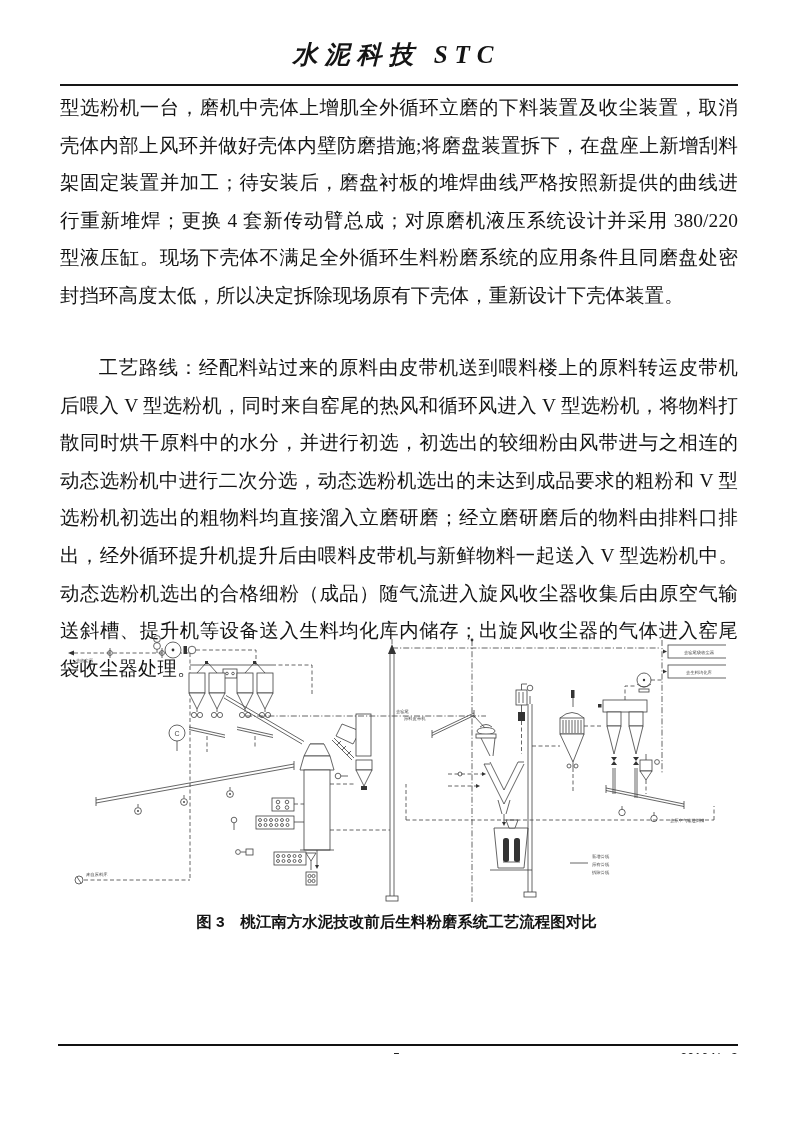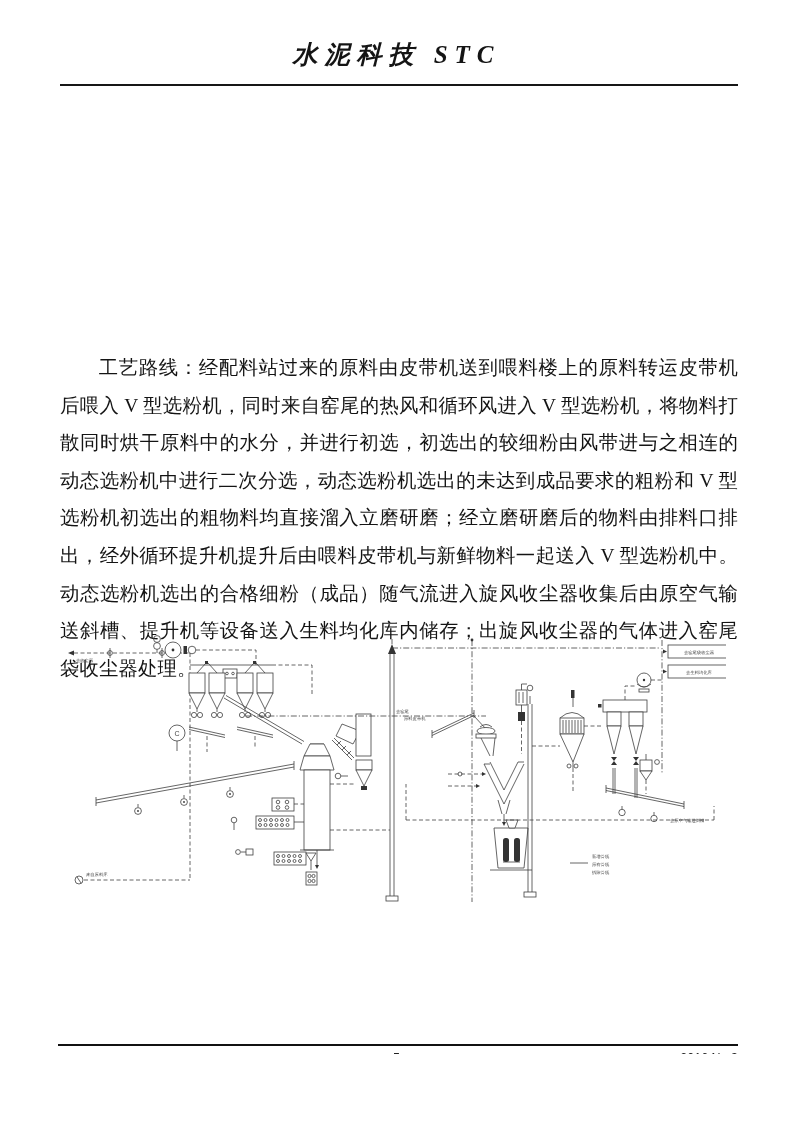--- a/index.html
+++ b/index.html
@@ -31,20 +31,21 @@
   .tlb{font-family:"Liberation Sans",sans-serif;font-size:4.3px;fill:#444;stroke:none;}
 </style>
 </head>
 <body>
 
 <div id="page">
 
   <div id="journal-title" class="abs">水泥科技 STC</div>
   <div id="head-rule" class="abs"></div>
 
+  <div id="para1" class="abs bodytext">型选粉机一台，磨机中壳体上增肌全外循环立磨的下料装置及收尘装置，取消壳体内部上风环并做好壳体内壁防磨措施;将磨盘装置拆下，在盘座上新增刮料架固定装置并加工；待安装后，磨盘衬板的堆焊曲线严格按照新提供的曲线进行重新堆焊；更换 4 套新传动臂总成；对原磨机液压系统设计并采用 380/220 型液压缸。现场下壳体不满足全外循环生料粉磨系统的应用条件且同磨盘处密封挡环高度太低，所以决定拆除现场原有下壳体，重新设计下壳体装置。</div>
 
 
   <div id="para2" class="abs bodytext">工艺路线：经配料站过来的原料由皮带机送到喂料楼上的原料转运皮带机后喂入 V 型选粉机，同时来自窑尾的热风和循环风进入 V 型选粉机，将物料打散同时烘干原料中的水分，并进行初选，初选出的较细粉由风带进与之相连的动态选粉机中进行二次分选，动态选粉机选出的未达到成品要求的粗粉和 V 型选粉机初选出的粗物料均直接溜入立磨研磨；经立磨研磨后的物料由排料口排出，经外循环提升机提升后由喂料皮带机与新鲜物料一起送入 V 型选粉机中。动态选粉机选出的合格细粉（成品）随气流进入旋风收尘器收集后由原空气输送斜槽、提升机等设备送入生料均化库内储存；出旋风收尘器的气体进入窑尾袋收尘器处理。</div>
 
   <svg id="figure-area" class="abs" viewBox="0 0 660 276">
 
     <g>
       <path class="ln dsh" d="M8,19 H124"></path>
       <polygon class="fill" points="8,16.5 2,19 8,21.5"></polygon>
       <circle class="ln" cx="44" cy="19" r="2.4"></circle>
@@ -353,17 +354,18 @@
     <path class="ln dsh" d="M340,186 H648 M340,186 V150 M648,186 V172"></path>
 
     <g>
       <text class="tlb" x="526" y="224">新增管线</text>
       <path class="ln" d="M504,229 H522"></path>
       <text class="tlb" x="526" y="232">原有管线</text>
       <text class="tlb" x="526" y="240">拆除管线</text>
     </g>
   </svg>
 
+  <div id="fig-caption" class="abs">图 3　桃江南方水泥技改前后生料粉磨系统工艺流程图对比</div>
 
   <div id="foot-rule" class="abs"></div>
   <div id="page-num" class="abs">5</div>
   <div id="issue-num" class="abs">2016.No.3</div>
 </div>
 
 </body></html>

